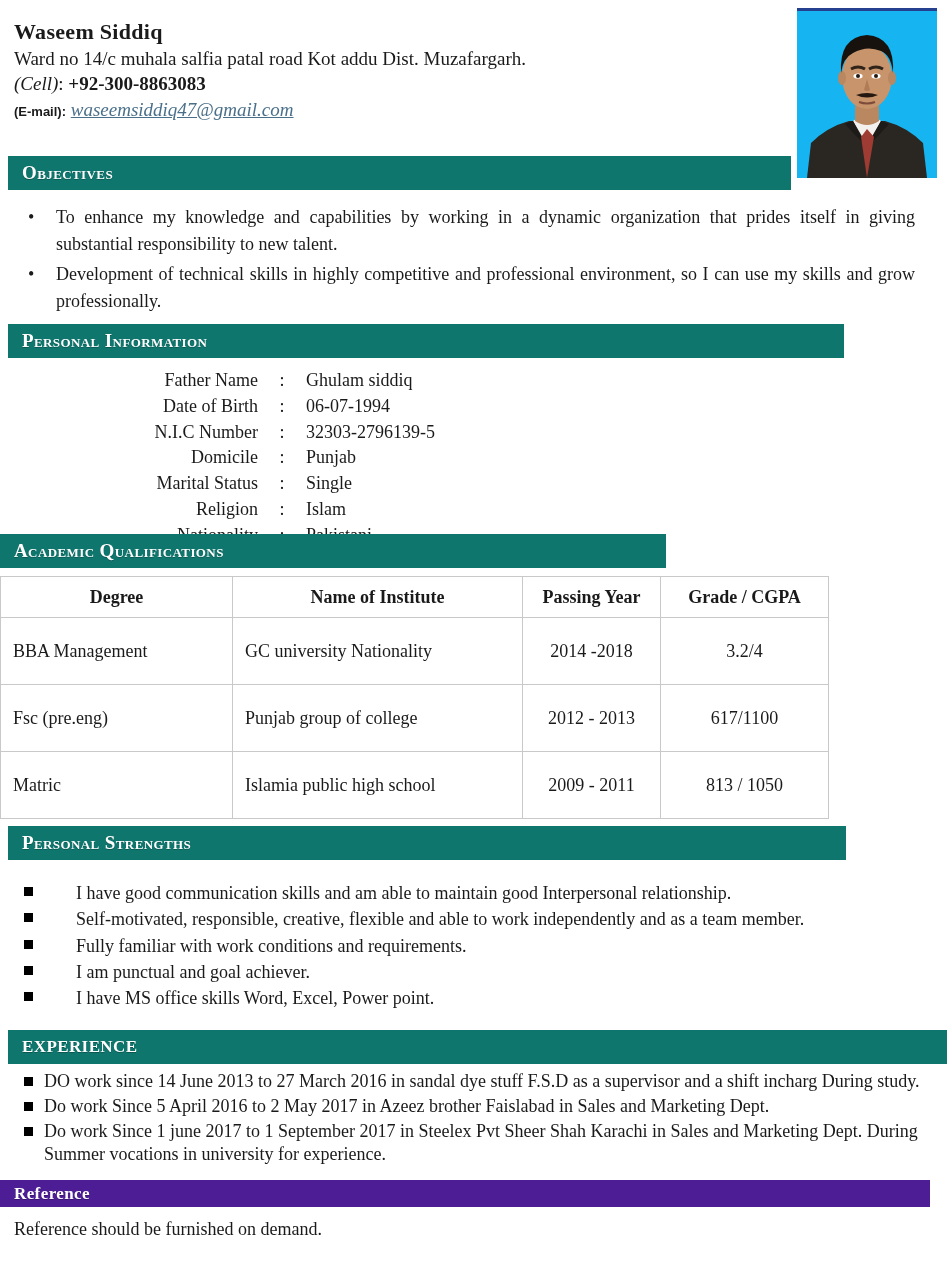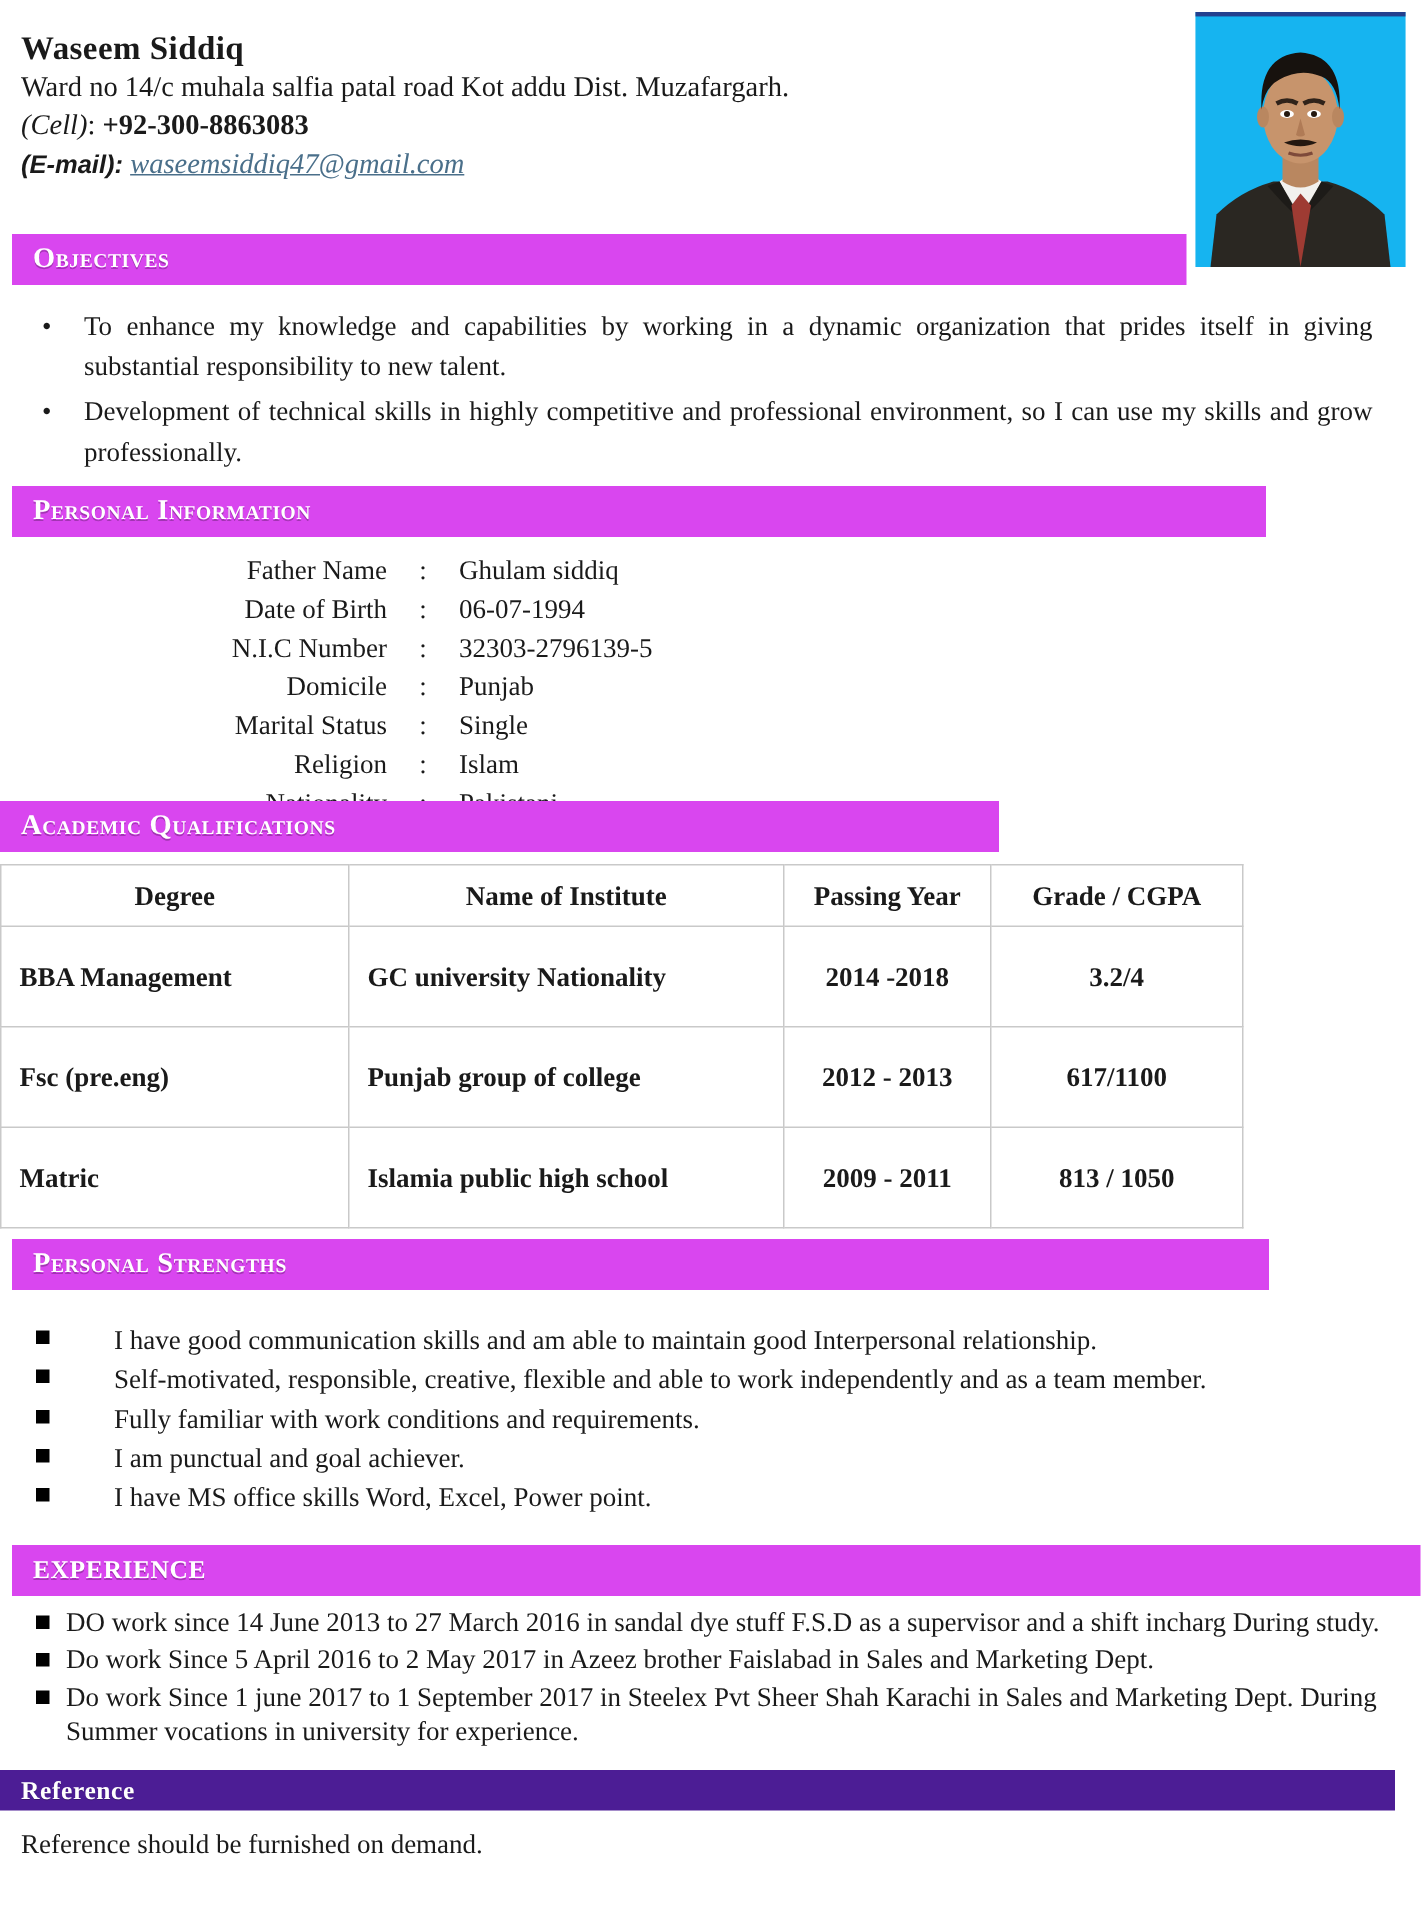--- a/index.html
+++ b/index.html
@@ -43,24 +43,23 @@
   }
   .contact-line {
     font-size: 19px;
     line-height: 1.35;
     margin: 0;
   }
   .contact-label-cell {
     font-style: italic;
   }
   .contact-label-mail {
-    font-style: italic;
     font-weight: bold;
     font-family: "Liberation Sans", sans-serif;
-    font-size: 17px;
+    font-size: 13px;
   }
   .phone {
     font-weight: bold;
   }
   .email {
     color: #4a6f8a;
     text-decoration: underline;
     font-style: italic;
     font-size: 19px;
   }
@@ -74,21 +73,21 @@
     height: 170px;
     border-top: 3px solid #24408e;
     box-sizing: border-box;
     overflow: hidden;
     background: #16b4f0;
   }
   .photo-svg { display:block; width:140px; height:167px; }
 
   
   .bar {
-    background: #d946ef;
+    background: #0f766e;
     color: #ffffff;
     height: 34px;
     display: flex;
     align-items: center;
     padding-left: 14px;
     box-sizing: border-box;
     margin: 0;
   }
   .bar-title {
     font-size: 19px;
@@ -153,21 +152,20 @@
   .acad {
     border-collapse: collapse;
     width: 828px;
     margin-top: 8px;
     table-layout: fixed;
   }
   .acad th, .acad td {
     border: 1px solid #c9c9c9;
     font-size: 18px;
     padding: 0 12px;
-    font-weight: bold;
   }
   .acad th {
     font-weight: bold;
     text-align: center;
     height: 40px;
     font-size: 18px;
   }
   .acad td { height: 66px; }
   .acad td.c1 { text-align: left; }
   .acad td.c2 { text-align: left; }

